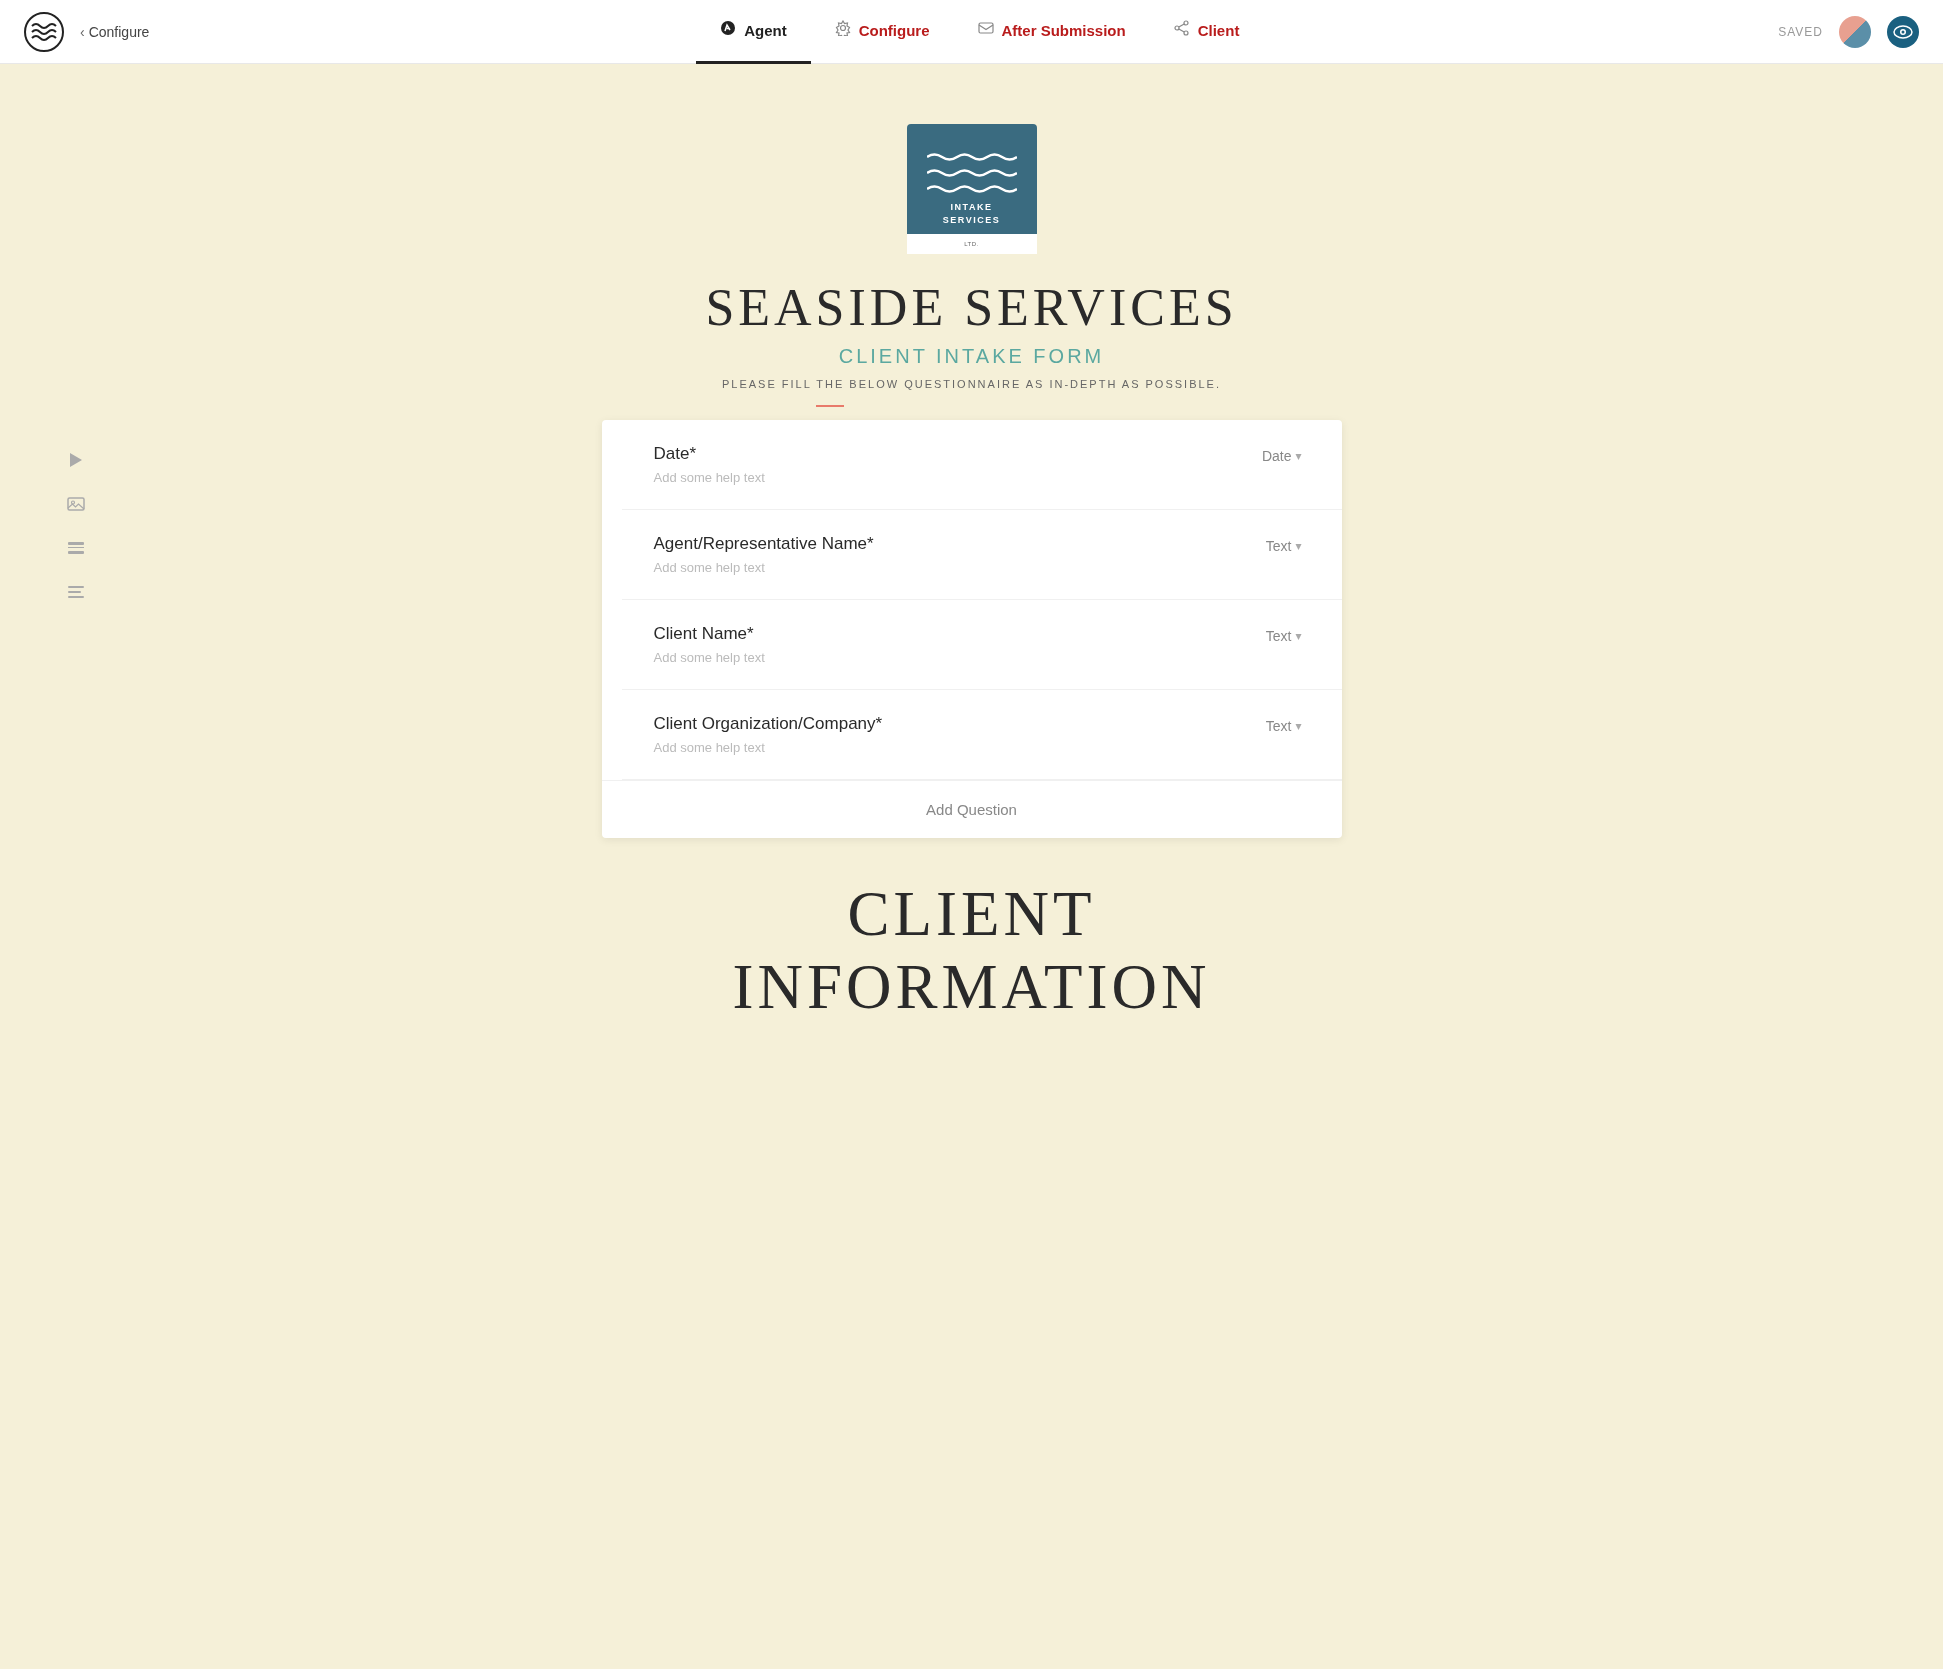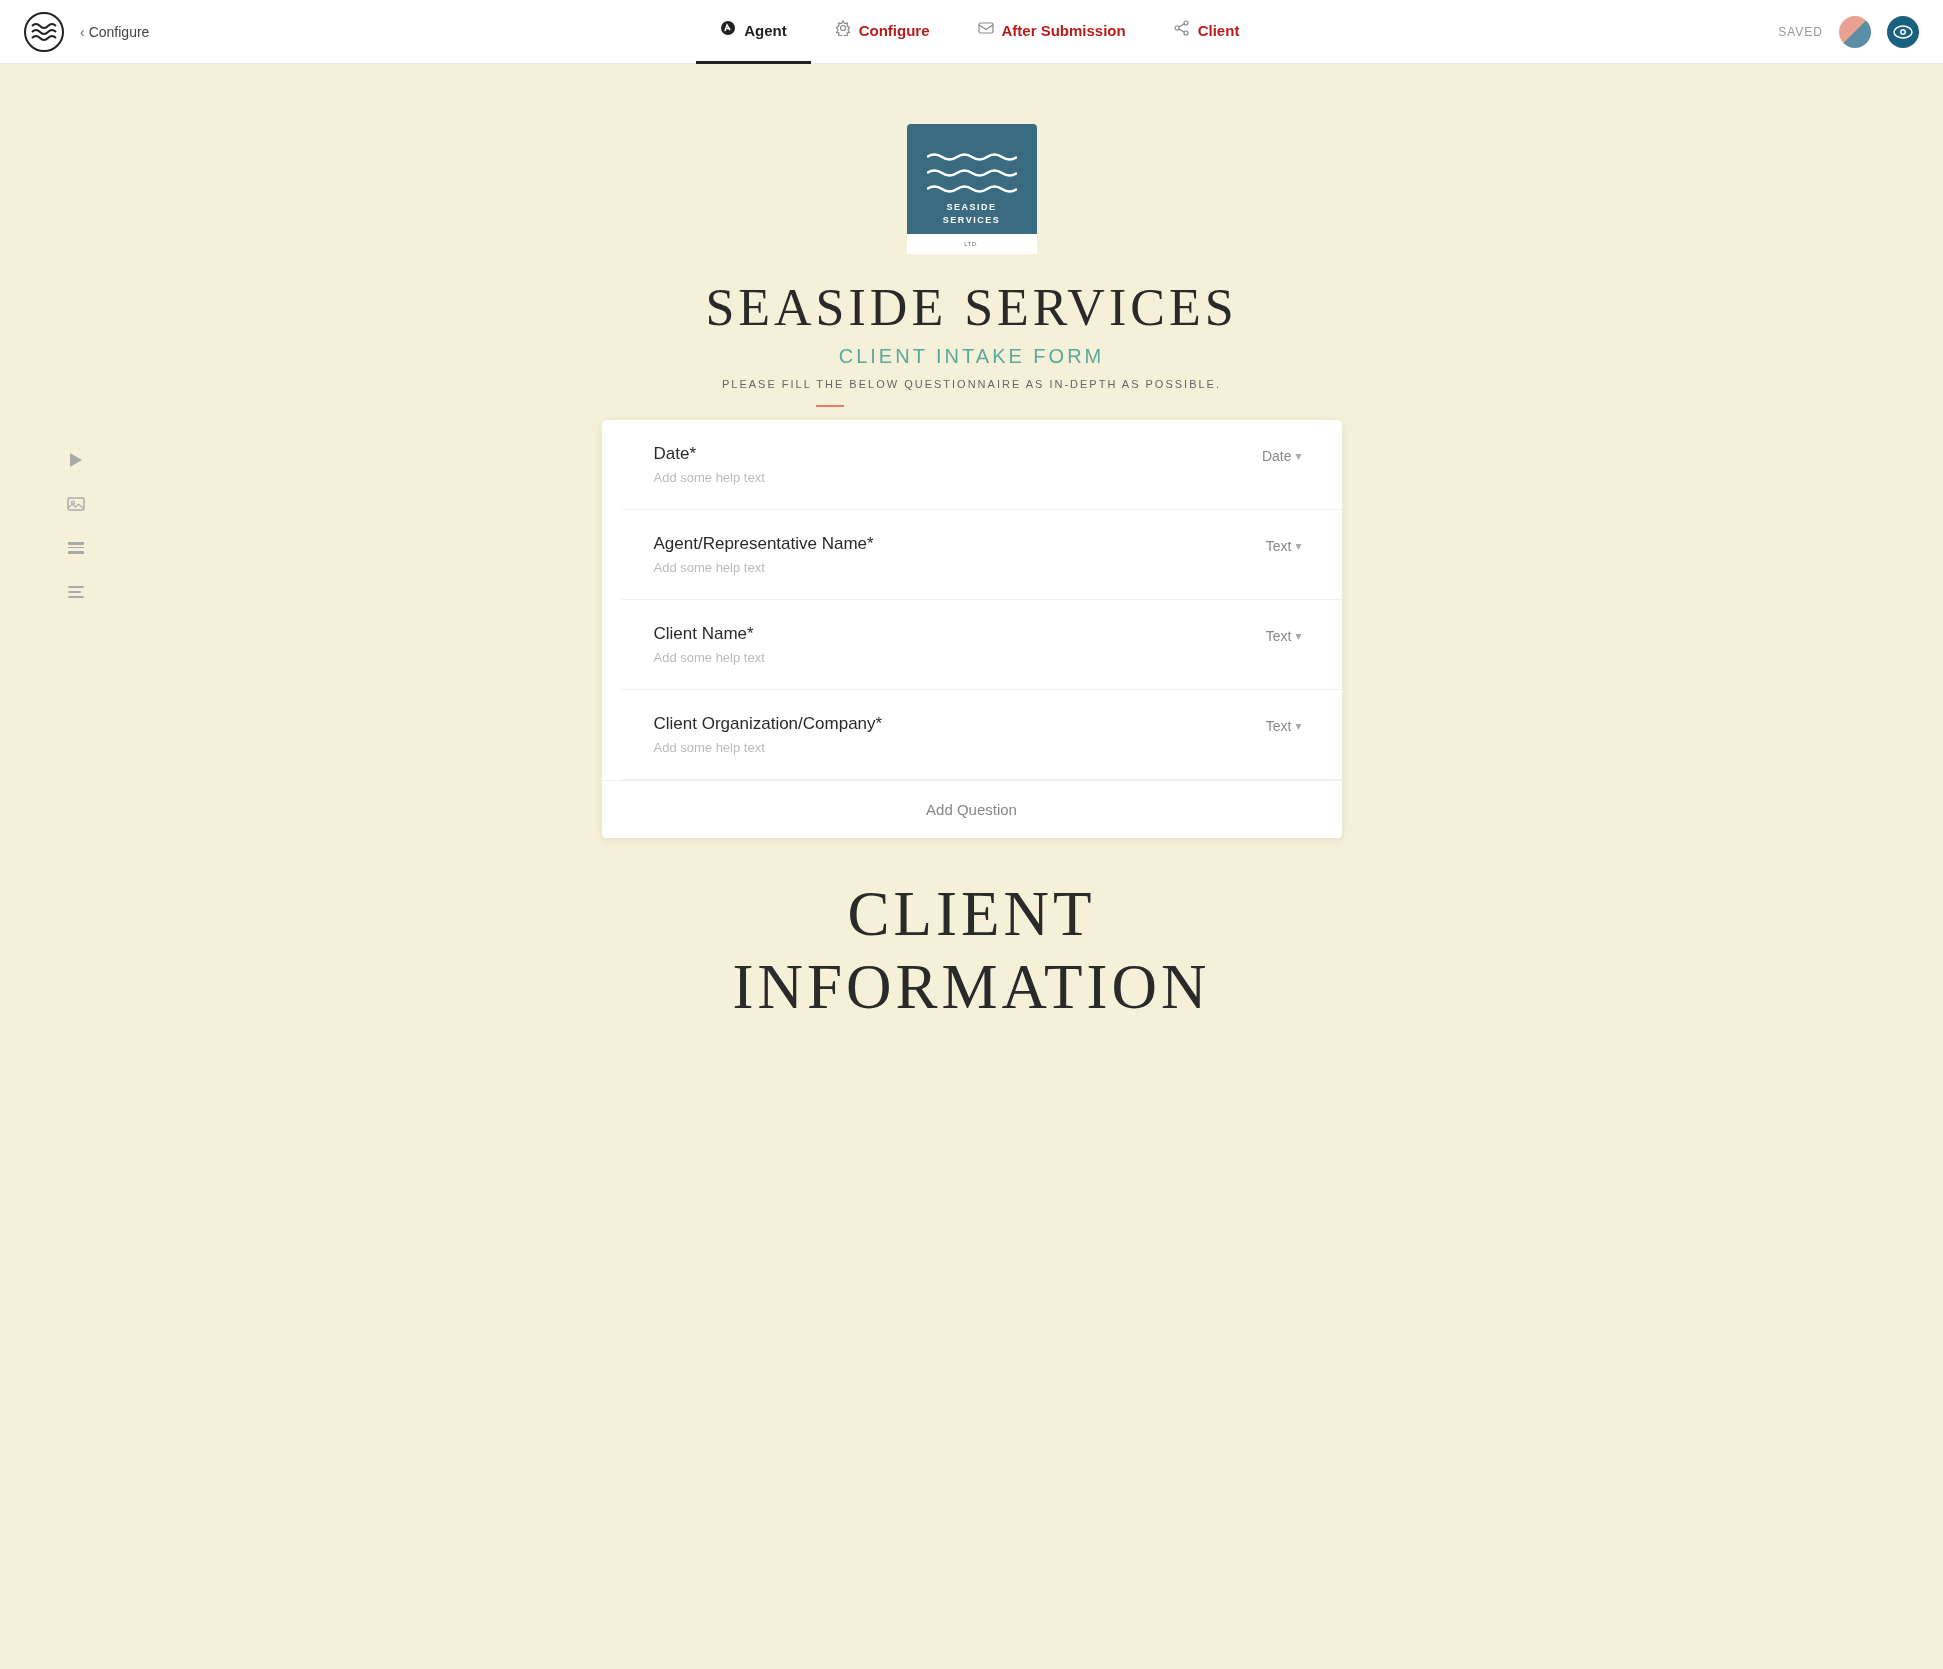--- a/index.html
+++ b/index.html
@@ -417,21 +417,21 @@
             <path d="M0 6 Q7.5 1 15 6 Q22.5 11 30 6 Q37.5 1 45 6 Q52.5 11 60 6 Q67.5 1 75 6 Q82.5 11 90 6" stroke="white" stroke-width="2.5" fill="none"></path>
           </svg>
           <svg width="90" height="10" viewBox="0 0 90 10">
             <path d="M0 6 Q7.5 1 15 6 Q22.5 11 30 6 Q37.5 1 45 6 Q52.5 11 60 6 Q67.5 1 75 6 Q82.5 11 90 6" stroke="white" stroke-width="2.5" fill="none"></path>
           </svg>
           <svg width="90" height="10" viewBox="0 0 90 10">
             <path d="M0 6 Q7.5 1 15 6 Q22.5 11 30 6 Q37.5 1 45 6 Q52.5 11 60 6 Q67.5 1 75 6 Q82.5 11 90 6" stroke="white" stroke-width="2.5" fill="none"></path>
           </svg>
         </div>
         <div class="form-logo-text">
-          <span>SEASIDE</span><br>
+          <span>INTAKE</span><br>
           <span>SERVICES</span>
         </div>
         <div class="logo-bottom-bar">
           <span>LTD.</span>
         </div>
       </div>
     </div>
 
     <h1 class="form-title">SEASIDE SERVICES</h1>
     <div class="form-subtitle">CLIENT INTAKE FORM</div>

